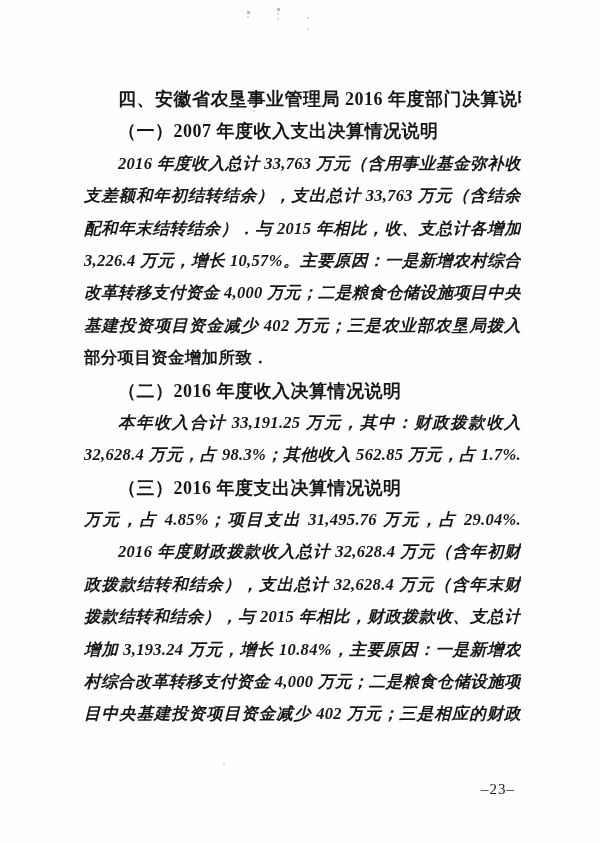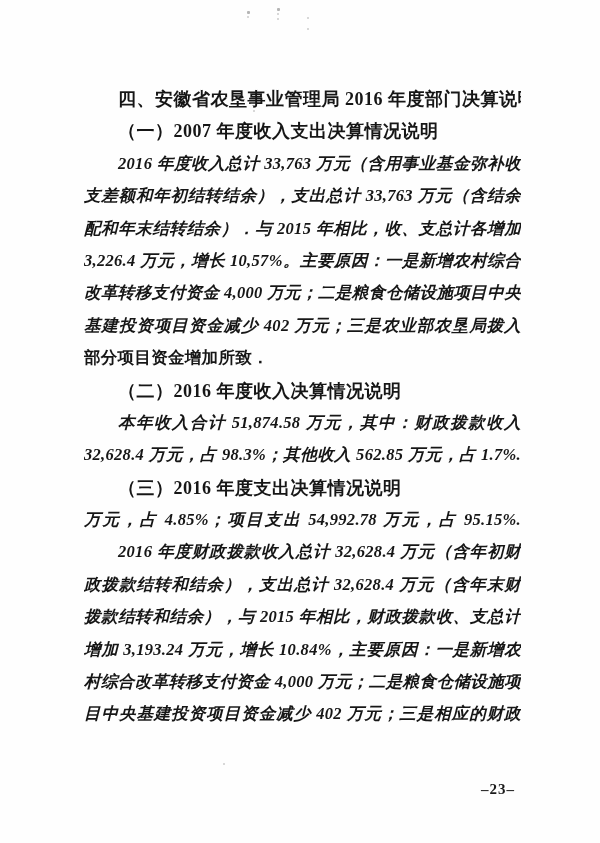--- a/index.html
+++ b/index.html
@@ -44,21 +44,21 @@
     text-align: justify;
     text-align-last: justify;
     text-justify: inter-character;
     font-style: italic;
   }
   .page-number {
     position: absolute;
     left: 481px;
     top: 781px;
     font-size: 15px;
-    font-weight: 700;
+    font-weight: 400;
     letter-spacing: 1px;
     color: #1a1a1a;
   }
   .speck {
     position: absolute;
     background: #8d8d8d;
     opacity: 0.65;
     width: 3px;
     height: 3px;
     border-radius: 1px;
@@ -90,24 +90,24 @@
       <div class="line heading indent">四、安徽省农垦事业管理局 2016 年度部门决算说明</div>
       <div class="line heading indent">（一）2007 年度收入支出决算情况说明</div>
       <div class="line indent fill">2016 年度收入总计 33,763 万元（含用事业基金弥补收</div>
       <div class="line fill">支差额和年初结转结余），支出总计 33,763 万元（含结余分</div>
       <div class="line fill">配和年末结转结余）．与 2015 年相比，收、支总计各增加</div>
       <div class="line fill">3,226.4 万元，增长 10,57%。主要原因：一是新增农村综合</div>
       <div class="line fill">改革转移支付资金 4,000 万元；二是粮食仓储设施项目中央</div>
       <div class="line fill">基建投资项目资金减少 402 万元；三是农业部农垦局拨入的</div>
       <div class="line">部分项目资金增加所致．</div>
       <div class="line heading indent">（二）2016 年度收入决算情况说明</div>
-      <div class="line indent fill">本年收入合计 51,874.58 万元，其中：财政拨款收入</div>
+      <div class="line indent fill">本年收入合计 33,191.25 万元，其中：财政拨款收入</div>
       <div class="line fill">32,628.4 万元，占 98.3%；其他收入 562.85 万元，占 1.7%.</div>
       <div class="line heading indent">（三）2016 年度支出决算情况说明</div>
-      <div class="line fill">万元，占 4.85%；项目支出 54,992.78 万元，占 95.15%.</div>
+      <div class="line fill">万元，占 4.85%；项目支出 31,495.76 万元，占 29.04%.</div>
       <div class="line indent fill">2016 年度财政拨款收入总计 32,628.4 万元（含年初财</div>
       <div class="line fill">政拨款结转和结余），支出总计 32,628.4 万元（含年末财政</div>
       <div class="line fill">拨款结转和结余），与 2015 年相比，财政拨款收、支总计各</div>
       <div class="line fill">增加 3,193.24 万元，增长 10.84%，主要原因：一是新增农</div>
       <div class="line fill">村综合改革转移支付资金 4,000 万元；二是粮食仓储设施项</div>
       <div class="line fill">目中央基建投资项目资金减少 402 万元；三是相应的财政预</div>
     </div>
 
   <div class="page-number">–23–</div>
 

